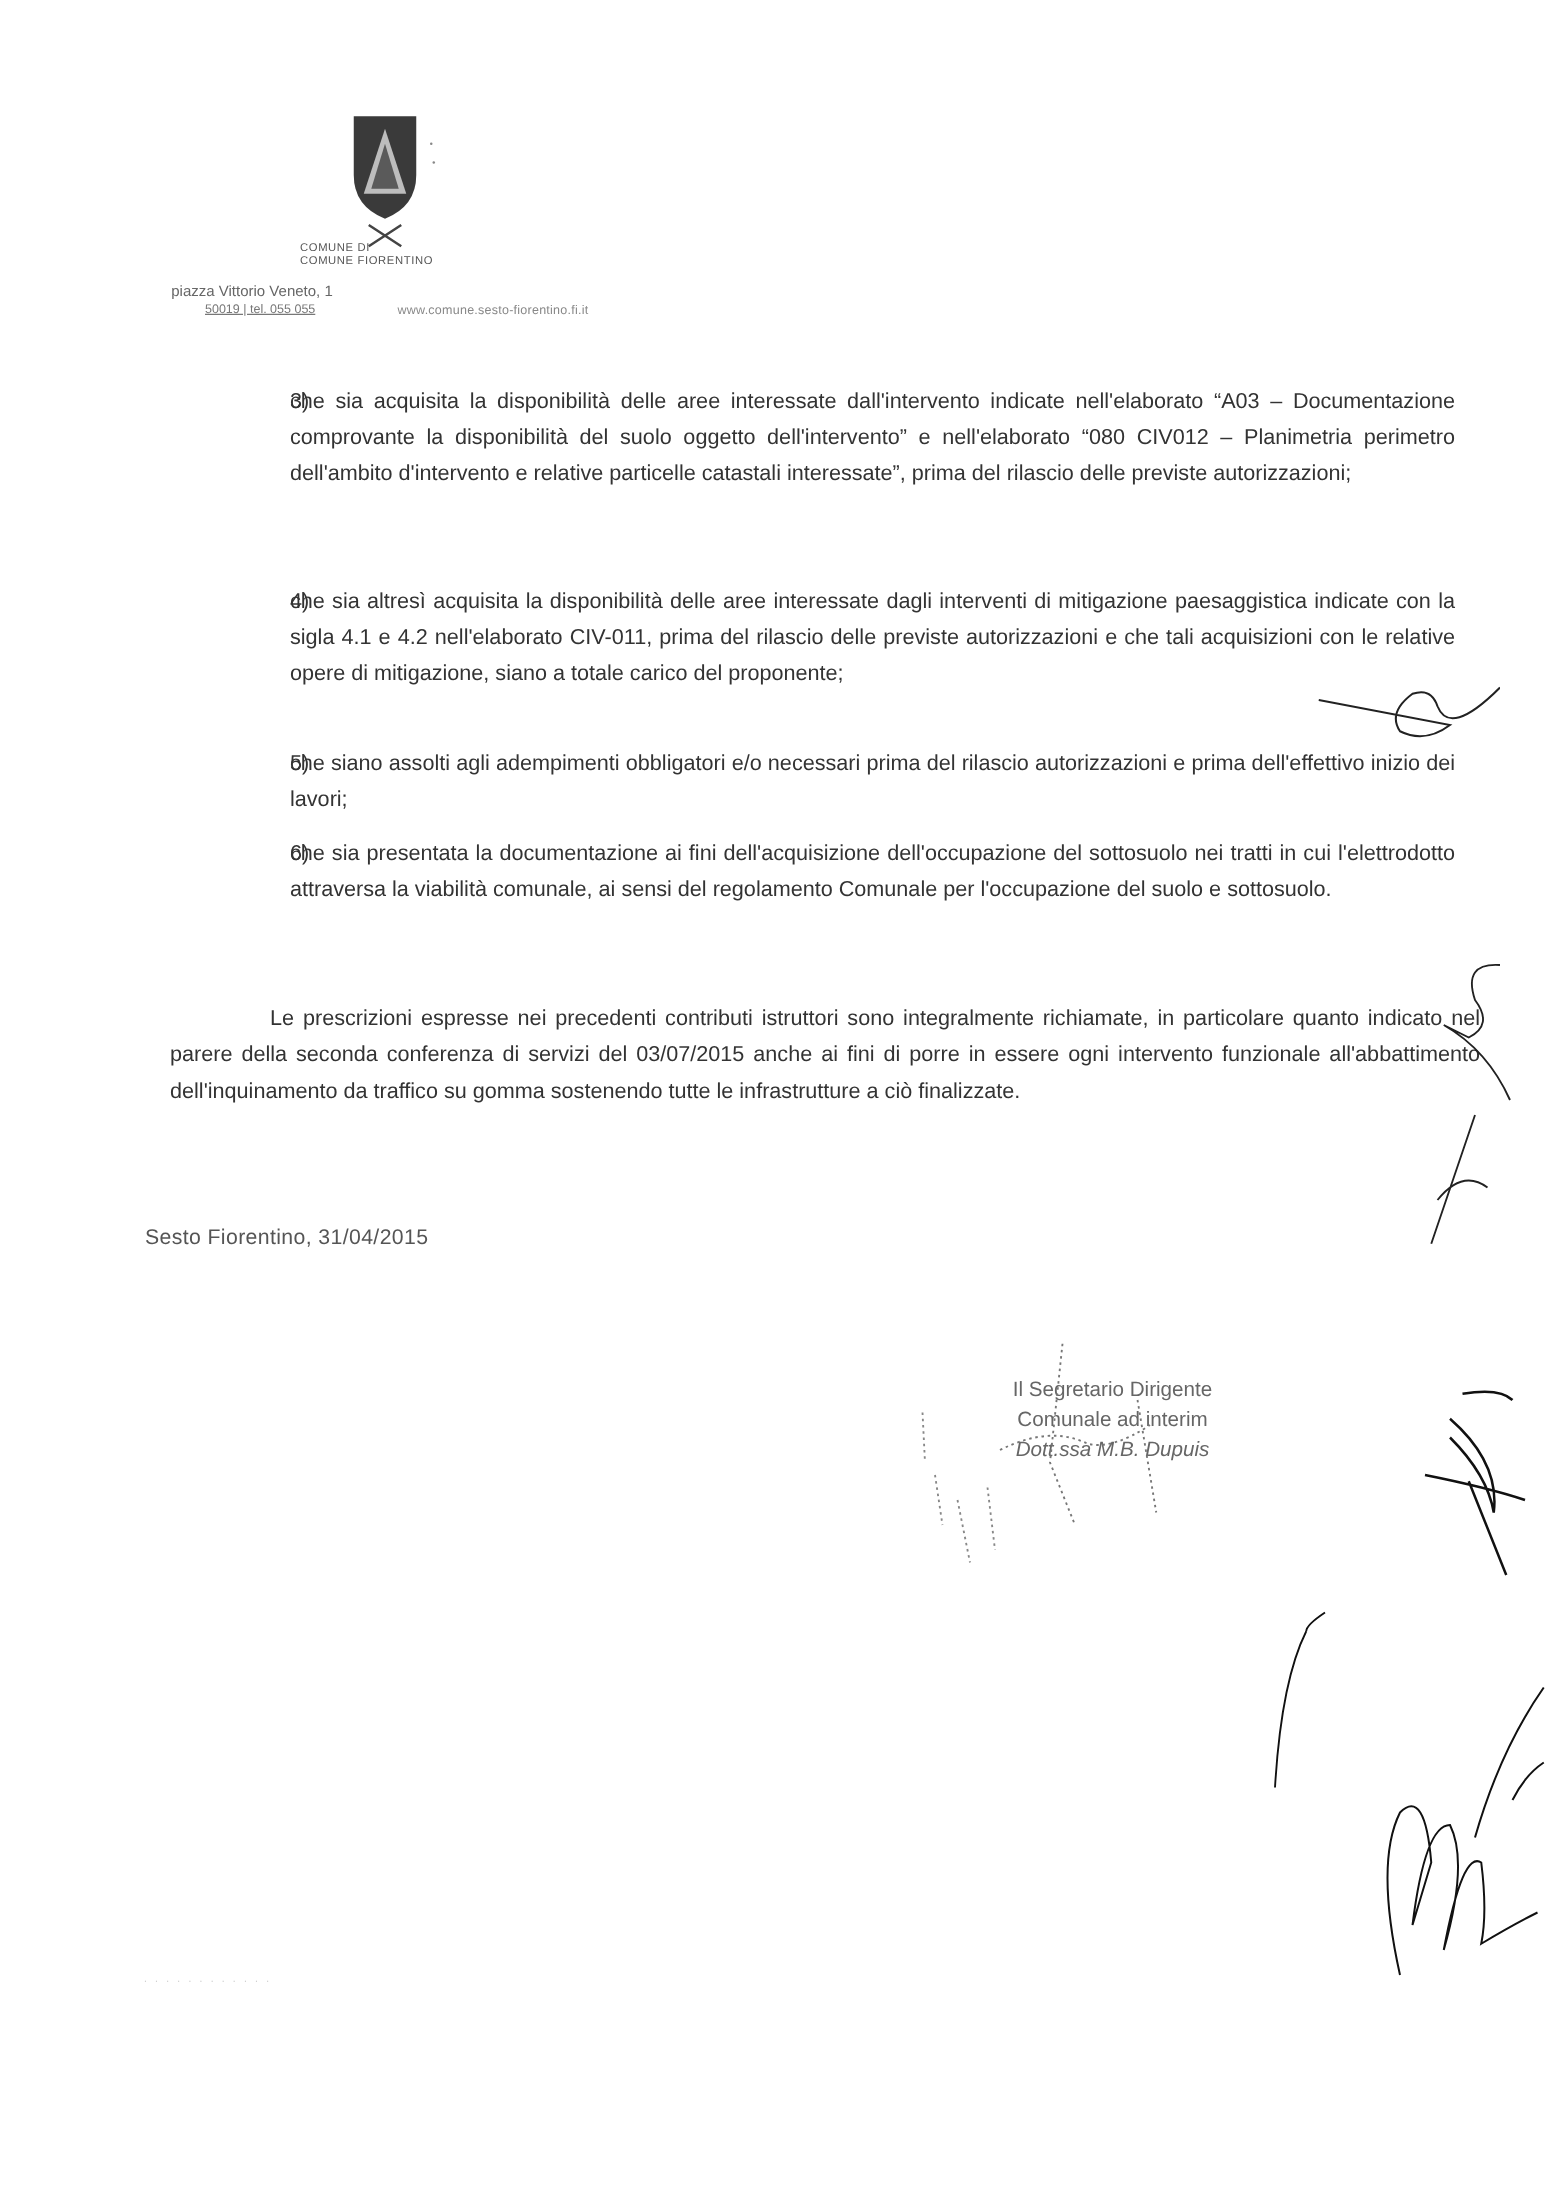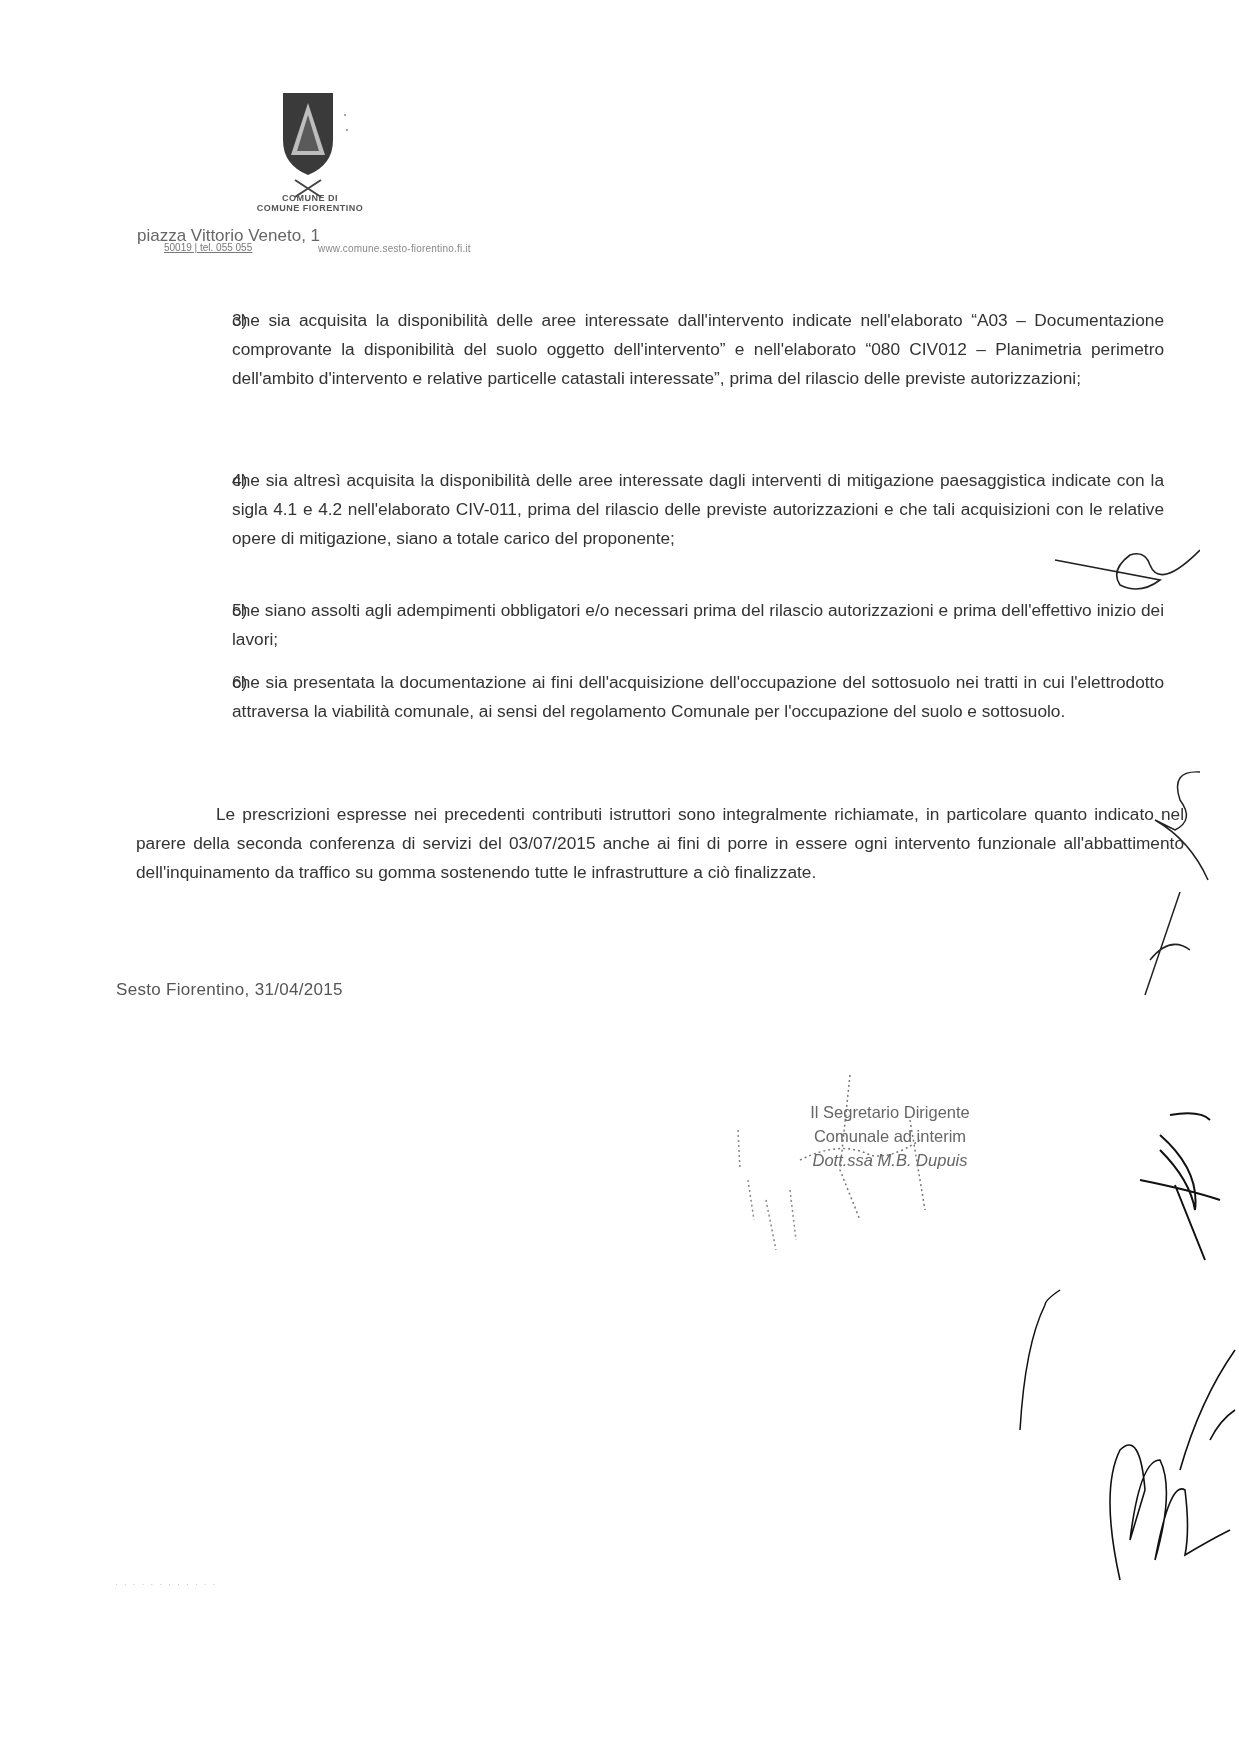--- a/index.html
+++ b/index.html
@@ -2,23 +2,23 @@
 <html><head>
 <meta charset="utf-8">
 <style>
   html, body { margin: 0; padding: 0; background: #ffffff; }
   body { width: 1239px; height: 1753px; position: relative; overflow: hidden;
          font-family: "Liberation Sans", sans-serif; color: #2a2a2a; }
   .page { position: absolute; inset: 0; background: #fff; }
 
   
   .crest { position: absolute; left: 275px; top: 85px; width: 80px; height: 120px; }
-  .crest-name { position: absolute; left: 240px; top: 193px; width: 140px; text-align: center;
-                font-size: 9px; line-height: 10px; font-weight: bold; color: #555; letter-spacing: 0.5px; }
-  .addr1 { position: absolute; left: 137px; top: 226px; font-size: 17px; color: #666; }
+  .crest-name { position: absolute; left: 240px; top: 193px; width: 140px; 
+                font-size: 9px; line-height: 10px; font-weight: normal; color: #555; letter-spacing: 0.5px; }
+  .addr1 { position: absolute; left: 137px; top: 226px; font-size: 12px; color: #666; }
   .addr2 { position: absolute; left: 164px; top: 242px; font-size: 10px; color: #777; text-decoration: underline; }
   .website { position: absolute; left: 318px; top: 243px; font-size: 10px; color: #888; letter-spacing: 0.2px; }
 
   
   .body-text { font-size: 17.3px; line-height: 29px; color: #333; text-align: justify; }
   .item { position: absolute; left: 232px; width: 932px; }
   .item .num { position: absolute; left: 0; top: 0; width: 36px; }
   .item .txt { display: block; text-align: justify; }
   #item3 { top: 306px; }
   #item4 { top: 466px; }

